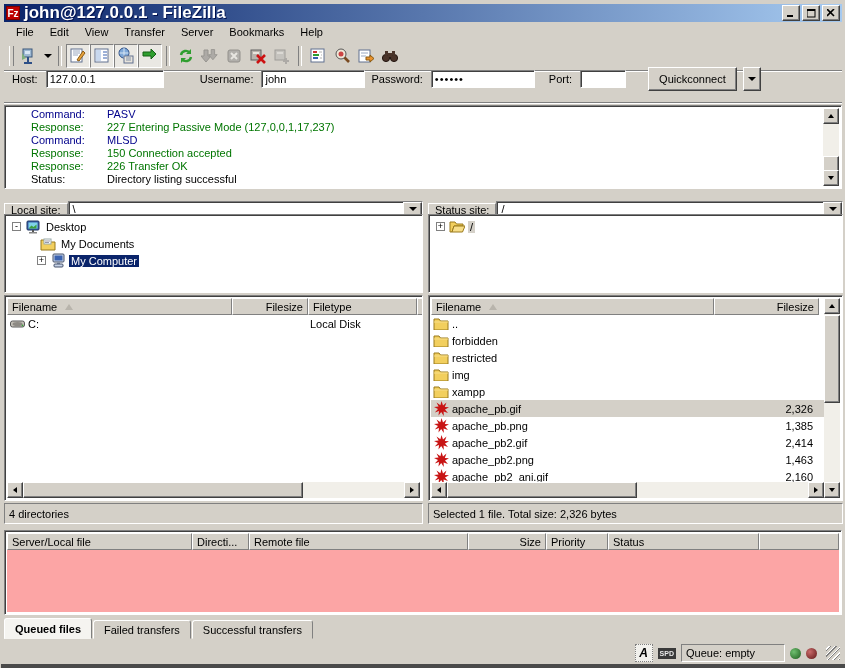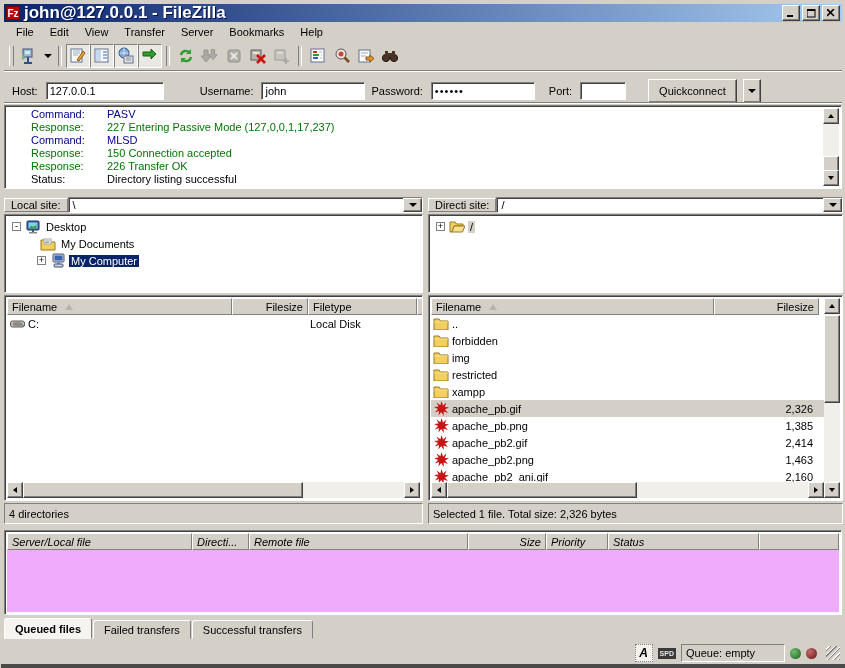--- a/index.html
+++ b/index.html
@@ -34,21 +34,21 @@
   .tb-grip{width:3px;height:20px;border-left:1px solid #fff;border-right:1px solid #808080;margin:0 3px;}
   .tb-sep{width:2px;height:20px;border-left:1px solid #808080;border-right:1px solid #fff;margin:0 4px;}
   .tb-btn{width:24px;height:24px;display:flex;align-items:center;justify-content:center;}
   .tb-btn.pressed{border:1px solid;border-color:#808080 #fff #fff #808080;
     background:#eae8e3;box-sizing:border-box;}
   .tb-btn.disabled{opacity:.45;filter:grayscale(100%);}
   .tb-drop{width:13px;height:24px;display:flex;align-items:center;justify-content:center;}
   .arrow-down{width:0;height:0;border-left:4px solid transparent;border-right:4px solid transparent;border-top:4px solid #000;}
 
   
-  .qcbar{position:absolute;left:3px;top:74px;right:3px;height:31px;display:flex;align-items:center;padding-left:8px;gap:6px;}
+  .qcbar{position:absolute;left:3px;top:62px;right:3px;height:31px;display:flex;align-items:center;padding-left:8px;gap:6px;}
   .qc-label{margin-right:2px;}
   .field{height:18px;box-sizing:border-box;background:#fff;border:1px solid;border-color:#808080 #fff #fff #808080;
     box-shadow:inset 1px 1px 0 #404040;padding:2px 3px;font-size:11px;display:flex;align-items:center;}
   .qc-btn{height:22px;padding:0 10px;display:flex;align-items:center;justify-content:center;}
   .groove1{position:absolute;left:3px;top:69px;right:3px;}
   .groove2{position:absolute;left:3px;top:101px;right:3px;}
 
   
   .log{position:absolute;left:3px;top:104px;right:3px;height:84px;box-sizing:border-box;overflow:hidden;}
   .log-lines{position:absolute;left:2px;top:2px;right:20px;bottom:2px;background:#fff;}
@@ -64,21 +64,21 @@
   .tri-l{width:0;height:0;border-top:3px solid transparent;border-bottom:3px solid transparent;border-right:4px solid #000;}
   .tri-r{width:0;height:0;border-top:3px solid transparent;border-bottom:3px solid transparent;border-left:4px solid #000;}
   .hsb{position:absolute;left:0;right:0;bottom:0;height:16px;background:#f1efe9;}
   .hsb .sb-btn{top:0;}
   .hsb-l{left:0;} .hsb-r{right:0;left:auto;}
   .hsb-thumb{position:absolute;top:0;height:16px;box-sizing:border-box;}
 
   
   .pane-l{position:absolute;left:3px;width:419px;}
   .pane-r{position:absolute;left:427px;width:415px;}
-  .sitebar{top:192px;height:24px;display:flex;align-items:center;position:absolute;box-sizing:border-box;}
+  .sitebar{top:192px;height:24px;display:flex;align-items:flex-end;position:absolute;box-sizing:border-box;}
   .site-label{padding:0 6px;display:flex;align-items:center;background:#d4d0c8;
     border:1px solid;border-color:#fff #808080 #808080 #fff;flex:none;}
   .site-combo{flex:1;display:flex;box-sizing:border-box;}
   .site-value{flex:1;padding:1px 4px;display:flex;align-items:center;}
   .combo-btn{width:17px;flex:none;display:flex;align-items:center;justify-content:center;}
 
   .treebox{position:absolute;top:213px;height:79px;box-sizing:border-box;overflow:hidden;}
   .tree-inner{position:absolute;inset:2px;background:#fff;padding-top:1px;}
   .tree-row{display:flex;align-items:center;height:17px;}
   .expander{width:9px;height:9px;box-sizing:border-box;border:1px solid #808080;background:#fff;
@@ -100,21 +100,21 @@
   .lcell{display:flex;align-items:center;padding:0 2px;white-space:nowrap;overflow:hidden;}
   .lcell.num{justify-content:flex-end;padding-right:6px;}
   .cols-local{grid-template-columns:225px 76px 109px 1fr;}
   .cols-remote{grid-template-columns:283px 105px;}
   .cols-queue{grid-template-columns:185px 57px 219px 78px 62px 151px 1fr;}
 
   .statusline{position:absolute;top:502px;height:21px;box-sizing:border-box;
     border:1px solid;border-color:#808080 #fff #fff #808080;display:flex;align-items:center;padding:0 4px;background:#d4d0c8;}
 
   .queuebox{position:absolute;left:3px;right:3px;top:529px;height:85px;box-sizing:border-box;overflow:hidden;}
-  .queue-inner{position:absolute;inset:2px;background:#f0abfc;font-style:italic;}
+  .queue-inner{position:absolute;inset:2px;background:#fca5a5;}
 
   
   .tabbar{position:absolute;left:3px;top:617px;right:3px;height:21px;display:flex;align-items:flex-end;}
   .tab{height:19px;padding:0 10px;display:flex;align-items:center;box-sizing:border-box;
     border:1px solid;border-color:#fff #808080 #d4d0c8 #fff;background:#d4d0c8;border-radius:3px 3px 0 0;margin-right:1px;}
   .tab.active{height:21px;background:#f5f4f0;font-weight:bold;border-color:#fff #808080 #f5f4f0 #fff;}
 
   
   .statusbar{position:absolute;left:3px;right:3px;top:640px;height:24px;display:flex;align-items:center;justify-content:flex-end;gap:5px;padding-right:2px;box-sizing:border-box;}
   .dt-icon{width:16px;height:16px;display:flex;align-items:center;justify-content:center;
@@ -461,21 +461,21 @@
           </div>
       </div>
     </div>
   </div>
 
   <div class="statusline pane-l">
     <span>4 directories</span>
   </div>
 
   <div class="sitebar pane-r">
-    <span class="site-label">Directi site:</span>
+    <span class="site-label">Status site:</span>
     <span class="site-combo in">
       <span class="site-value">/</span>
       <span class="combo-btn out">
           <span class="arrow-down"></span>
         </span>
     </span>
   </div>
 
   <div class="treebox in pane-r">
     <div class="tree-inner">
@@ -533,35 +533,35 @@
           </div>
       </div>
       <div class="lrow cols-remote">
         <div class="lcell">
             <span class="icon16">
               <svg width="16" height="13">
                 <path d="M1 2 h5 l1.5 2 H15 v9 H1 z" fill="#f2cf5e" stroke="#9a7a1c"></path>
                 <path d="M1 5 h14" stroke="#f7de8a"></path>
               </svg>
             </span>
-            <span>img</span>
+            <span>restricted</span>
           </div>
         <div class="lcell num">
             <span></span>
           </div>
       </div>
       <div class="lrow cols-remote">
         <div class="lcell">
             <span class="icon16">
               <svg width="16" height="13">
                 <path d="M1 2 h5 l1.5 2 H15 v9 H1 z" fill="#f2cf5e" stroke="#9a7a1c"></path>
                 <path d="M1 5 h14" stroke="#f7de8a"></path>
               </svg>
             </span>
-            <span>restricted</span>
+            <span>img</span>
           </div>
         <div class="lcell num">
             <span></span>
           </div>
       </div>
       <div class="lrow cols-remote">
         <div class="lcell">
             <span class="icon16">
               <svg width="16" height="13">
                 <path d="M1 2 h5 l1.5 2 H15 v9 H1 z" fill="#f2cf5e" stroke="#9a7a1c"></path>

